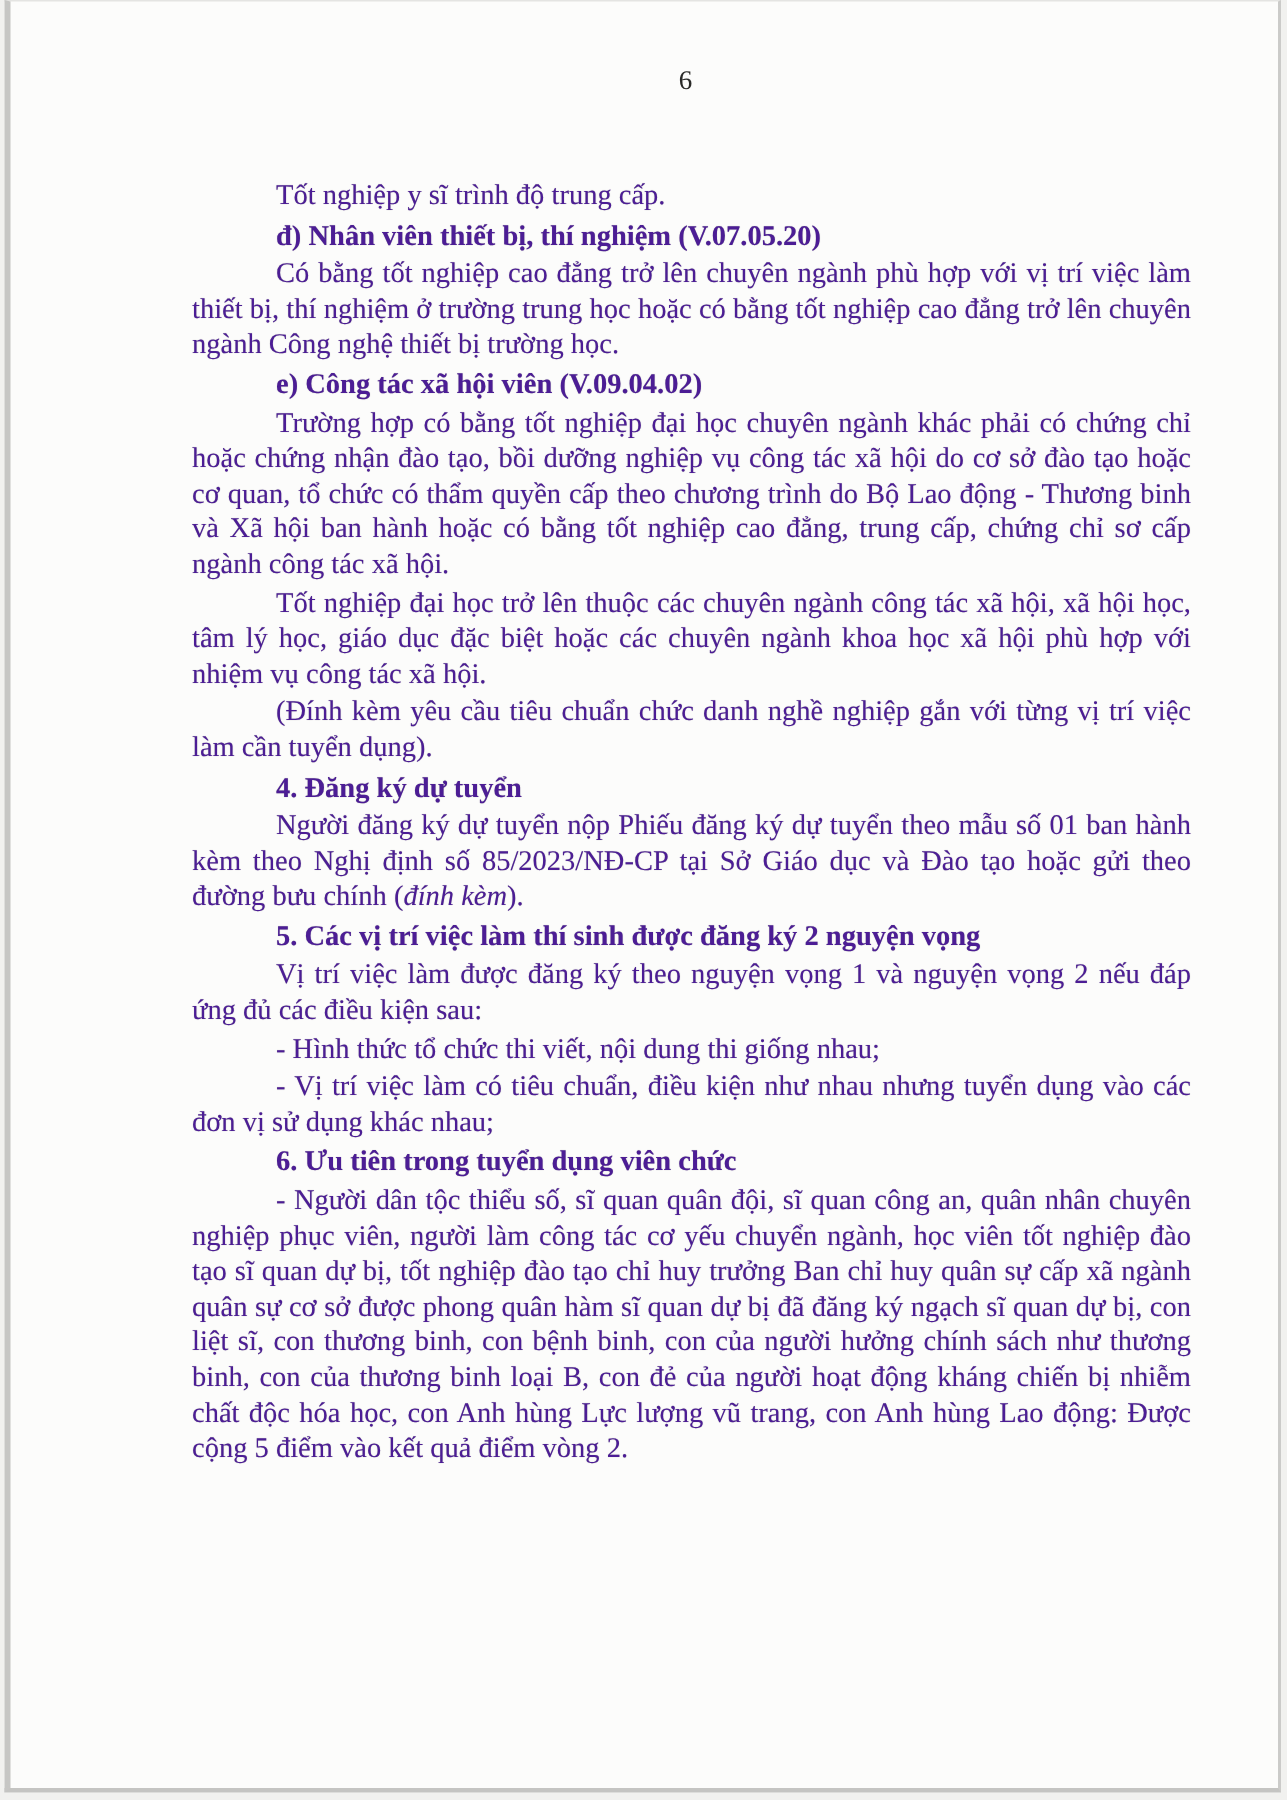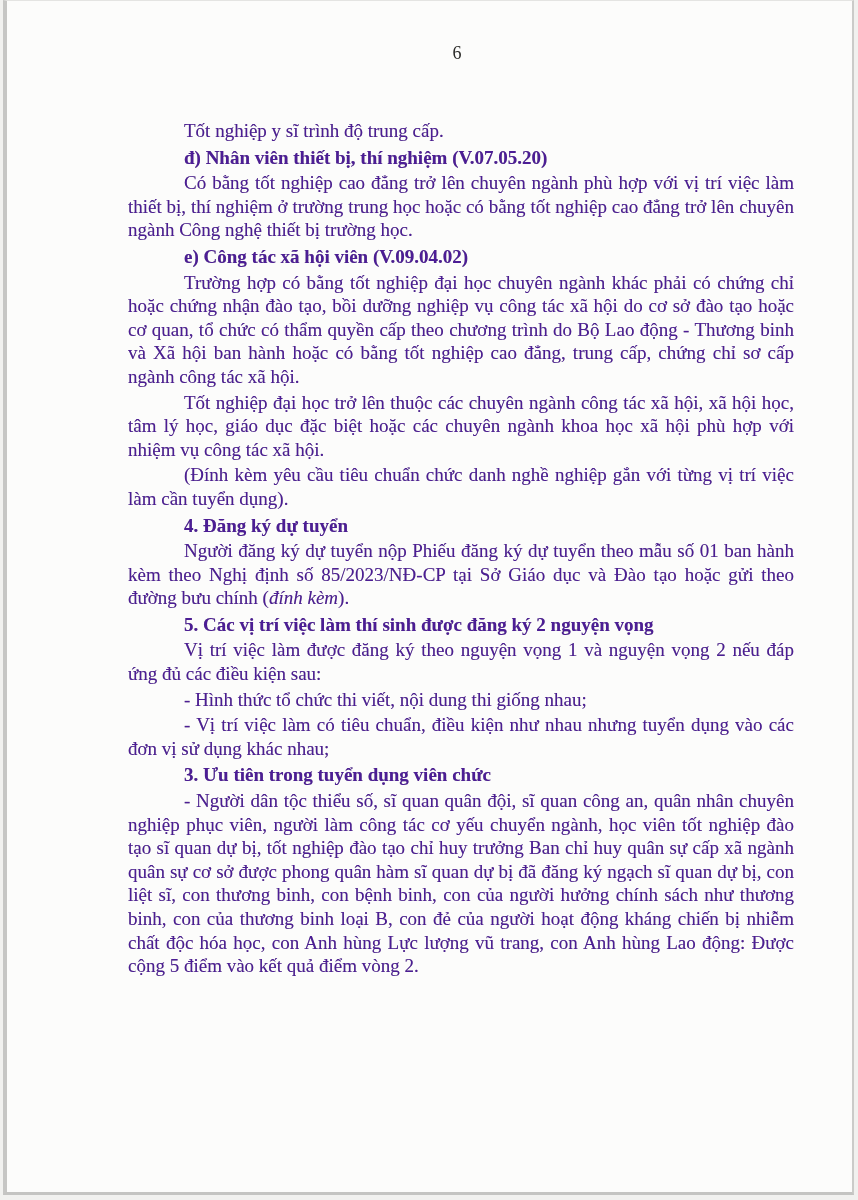--- a/index.html
+++ b/index.html
@@ -78,20 +78,20 @@
 
       <p class="heading">5. Các vị trí việc làm thí sinh được đăng ký 2 nguyện vọng</p>
 
       <p class="para">Vị trí việc làm được đăng ký theo nguyện vọng 1 và nguyện vọng 2 nếu đáp ứng đủ các điều kiện sau:</p>
 
       <p class="para">- Hình thức tổ chức thi viết, nội dung thi giống nhau;</p>
 
       <p class="para">- Vị trí việc làm có tiêu chuẩn, điều kiện như nhau nhưng tuyển dụng vào các đơn vị sử dụng khác nhau;</p>
 
 
-      <p class="heading">3. Ưu tiên trong tuyển dụng viên chức</p>
+      <p class="heading">6. Ưu tiên trong tuyển dụng viên chức</p>
 
 
       <p class="para">- Người dân tộc thiểu số, sĩ quan quân đội, sĩ quan công an, quân nhân chuyên nghiệp phục viên, người làm công tác cơ yếu chuyển ngành, học viên tốt nghiệp đào tạo sĩ quan dự bị, tốt nghiệp đào tạo chỉ huy trưởng Ban chỉ huy quân sự cấp xã ngành quân sự cơ sở được phong quân hàm sĩ quan dự bị đã đăng ký ngạch sĩ quan dự bị, con liệt sĩ, con thương binh, con bệnh binh, con của người hưởng chính sách như thương binh, con của thương binh loại B, con đẻ của người hoạt động kháng chiến bị nhiễm chất độc hóa học, con Anh hùng Lực lượng vũ trang, con Anh hùng Lao động: Được cộng 5 điểm vào kết quả điểm vòng 2.</p>
 
     </div>
   </div>
 </div>
 
 </body></html>

